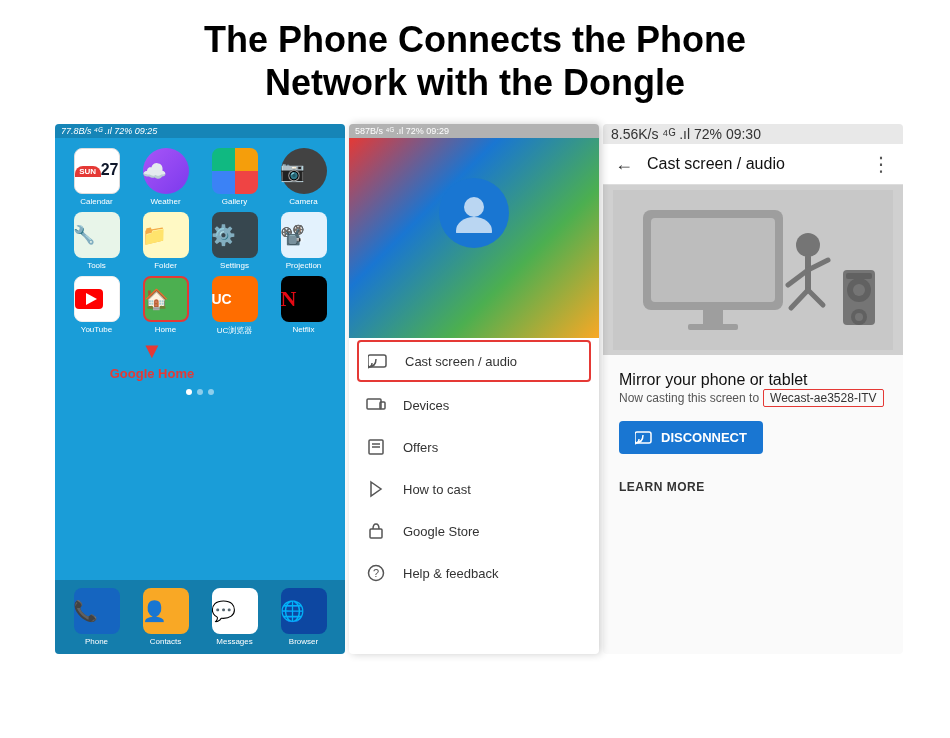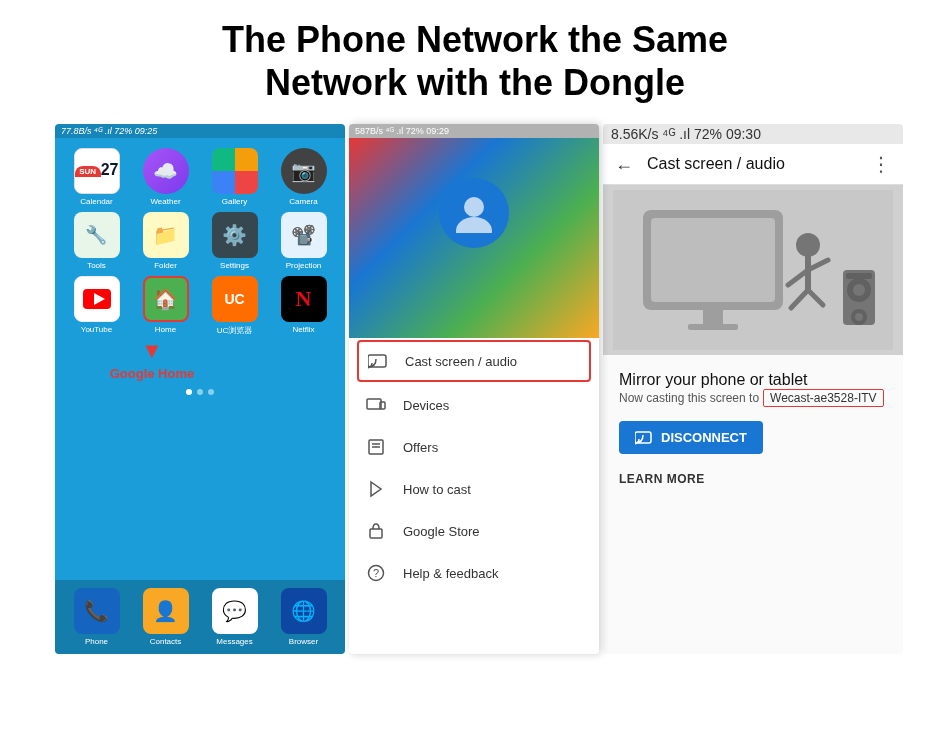--- a/index.html
+++ b/index.html
@@ -64,21 +64,21 @@
       align-items: center;
       gap: 3px;
     }
 
     .app-icon-img {
       width: 46px;
       height: 46px;
       border-radius: 10px;
       display: flex;
       align-items: center;
-      justify-content: center;
+      justify-content: flex-start;
       font-size: 20px;
       color: #fff;
       font-weight: bold;
     }
 
     .app-label {
       font-size: 8px;
       color: #fff;
       text-align: left;
     }
@@ -311,37 +311,37 @@
       color: #fff;
       border: none;
       padding: 9px 16px;
       border-radius: 4px;
       font-size: 13px;
       font-weight: bold;
       cursor: pointer;
       display: flex;
       align-items: center;
       gap: 8px;
-      margin: 14px 0 18px;
+      margin: 14px 0 26px;
     }
 
     .learn-more {
       font-size: 12px;
       font-weight: bold;
       color: #333;
       letter-spacing: 0.5px;
     }
   </style>
 </head>
 <body>
 
 <div>
 
   <h1 class="page-title">
-    <span>The Phone Network the Same</span><br>
+    <span>The Phone Connects the Phone</span><br>
     <span>Network with the Dongle</span>
   </h1>
 
   <div class="screenshots-row">
 
     <div class="screen1">
       <div class="status-bar">
         <span>77.8B/s  ⁴ᴳ .ıl 72%  09:25</span>
       </div>
       <div class="app-grid">

